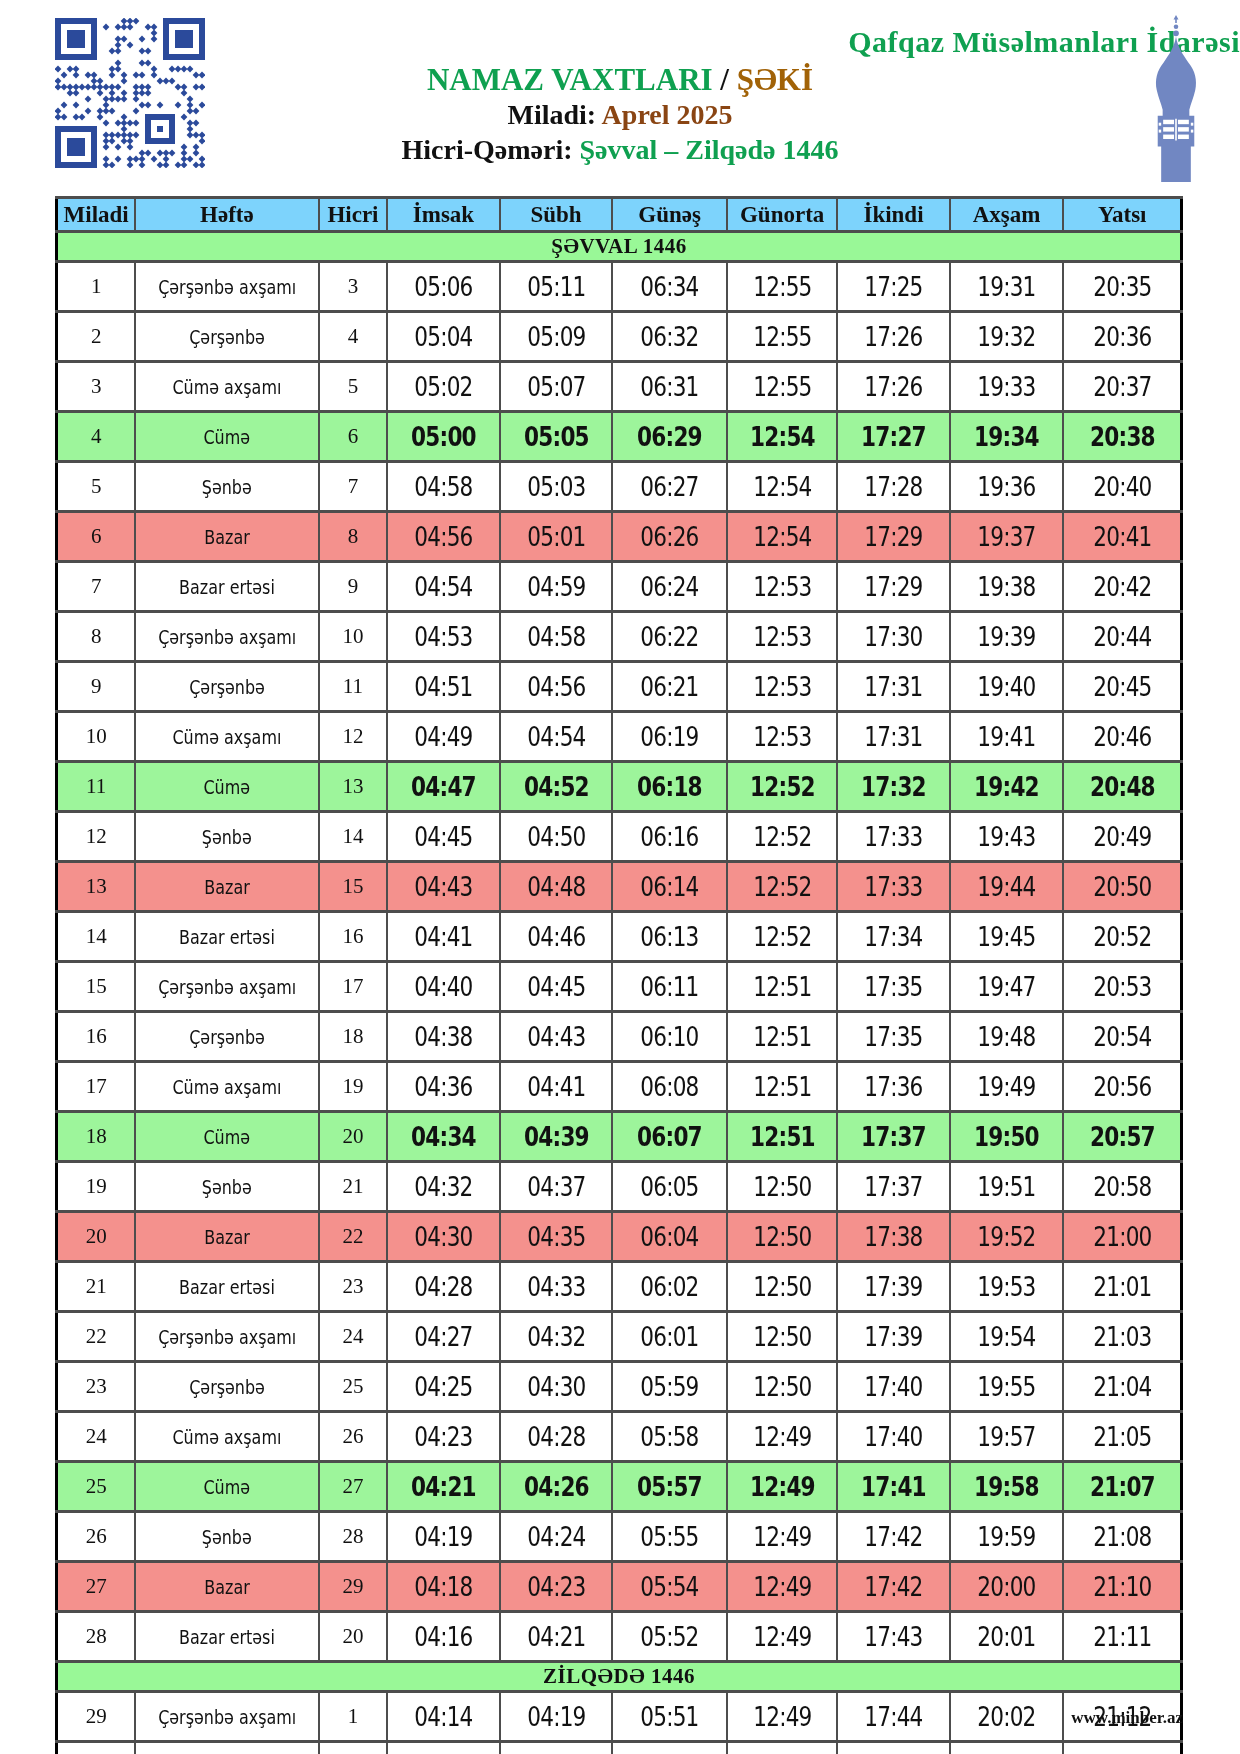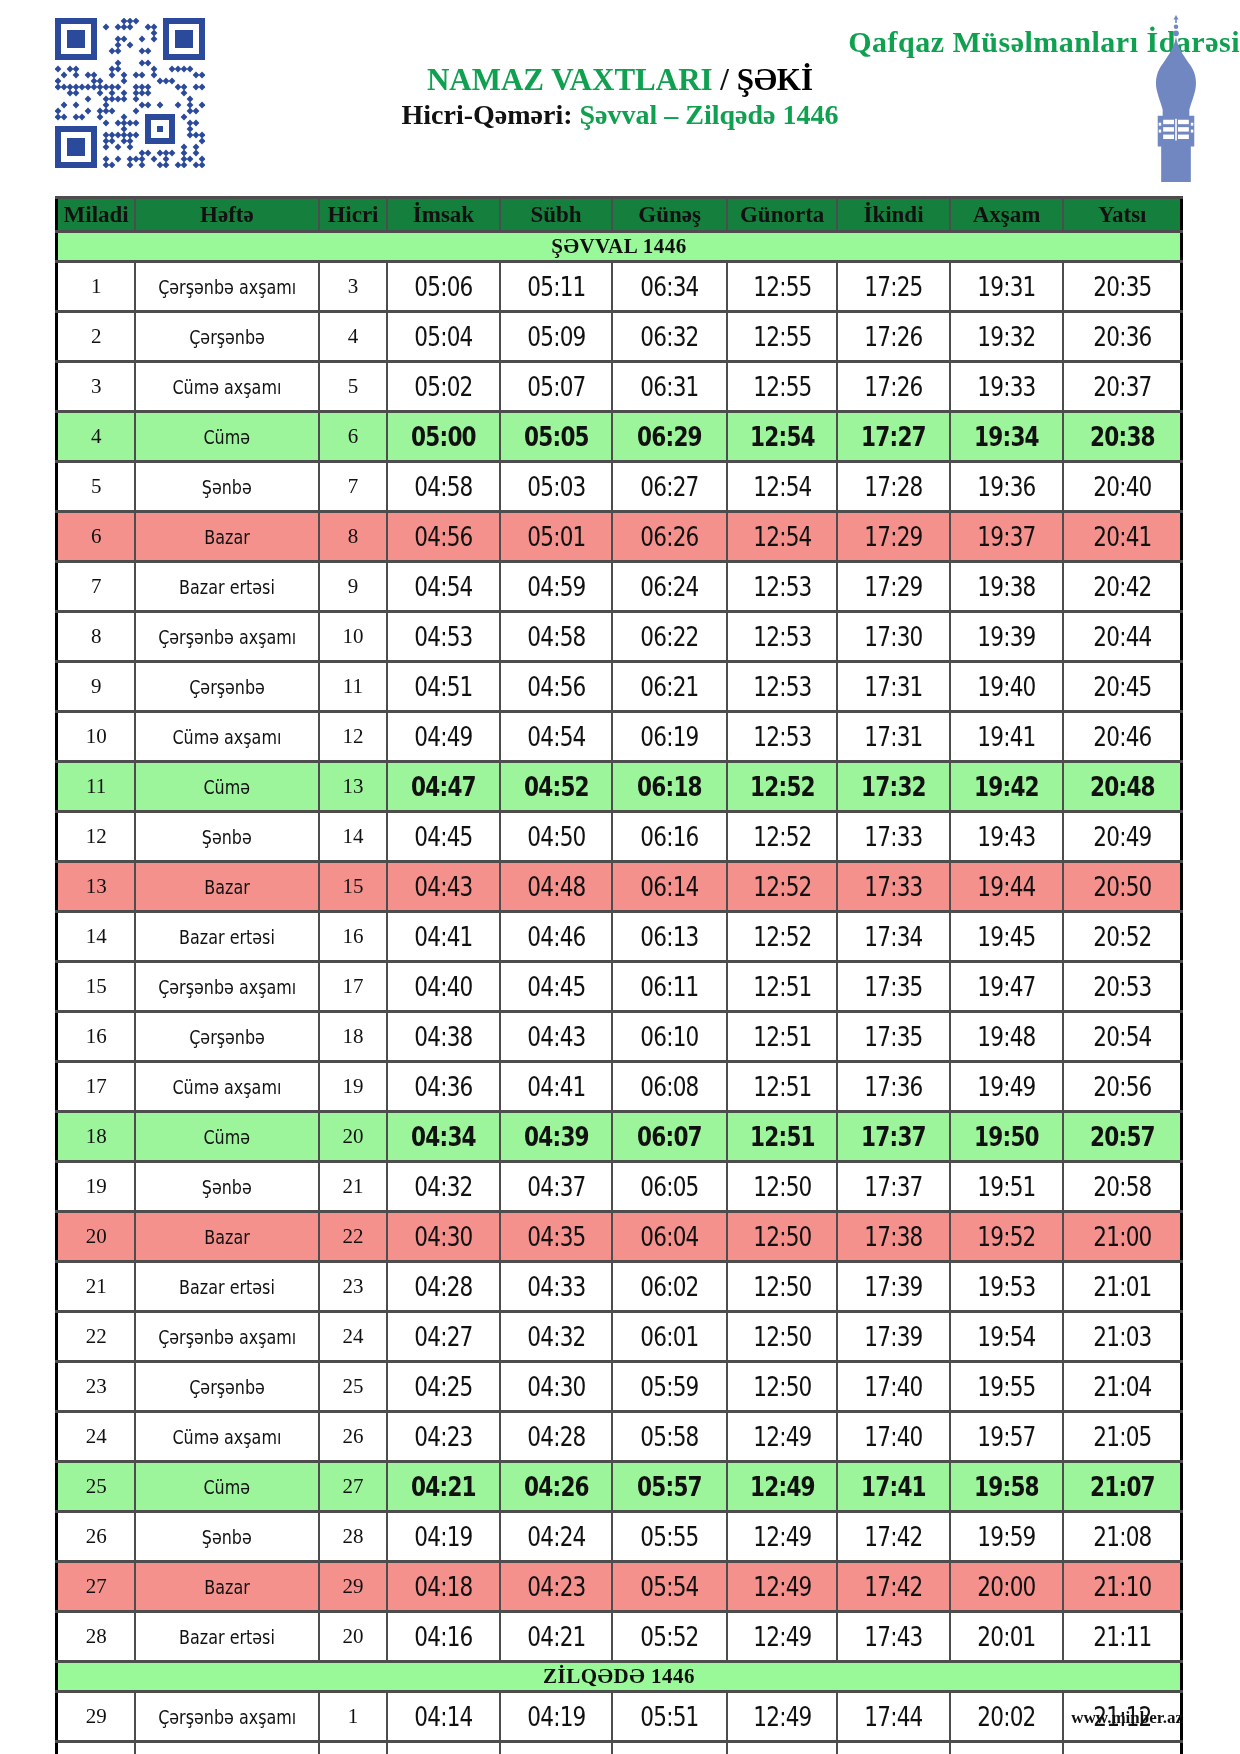--- a/index.html
+++ b/index.html
@@ -8,30 +8,30 @@
 
   
   .hdr{position:absolute;top:0;left:0;width:100%;height:190px;}
   .qr{position:absolute;left:55px;top:18px;width:150px;height:150px;}
   .minaret{position:absolute;left:1142px;top:14px;width:68px;height:168px;}
   .titles{position:absolute;left:0;top:24px;width:100%;text-align:center;font-family:"Liberation Serif",serif;font-weight:bold;line-height:1.22;}
   .t-org{font-size:30px;color:#0fa050;letter-spacing:.5px;text-align:right;}
   .t-line2{font-size:31px;}
   .t-namaz{color:#0fa050;margin-top:48px;}
   .t-sep{color:#111111;font-weight:bold;}
-  .t-city{color:#000000;}
+  .t-city{color:#a16207;}
   .t-line3{font-size:28px;color:#111111;}
   .t-month{color:#8a4513;}
   .t-line4{font-size:28px;color:#111111;}
   .t-hicri-val{color:#0fa050;margin-top:12px;}
 
   
   table.pt{position:absolute;left:55px;top:196px;width:1128px;border-collapse:collapse;table-layout:fixed;border:3px solid #000000;}
   table.pt th,table.pt td{border:solid #4d4d4d;border-width:3px 2px;text-align:center;vertical-align:middle;padding:0;white-space:nowrap;overflow:hidden;color:#111111;}
-  table.pt thead th{height:31px;font:bold 23px "Liberation Serif",serif;background:#15803d;}
+  table.pt thead th{height:31px;font:bold 23px "Liberation Serif",serif;background:#7dd3fc;}
   tr.section td{height:27px;background:#99f897;font:bold 21px "Liberation Serif",serif;letter-spacing:.5px;}
   tr.data{background:#ffffff;}
   tr.data td{height:47px;}
   tr.data.friday{background:#9df59b;}
   tr.data.sunday{background:#f4918d;}
   td.c-miladi,td.c-hicri{font:21px "Liberation Serif",serif;}
   td.c-hefte{font:19px "DejaVu Sans",sans-serif;}
   td.c-hefte span{display:inline-block;transform:scaleX(.84);transform-origin:50% 50%;}
   td.c-time{font:27px "DejaVu Sans",sans-serif;}
   td.c-time span{display:inline-block;transform:scaleX(.8);transform-origin:50% 50%;letter-spacing:-1px;}
@@ -225,20 +225,24 @@
         <path d="M147 143.6 L150.4 147 L147 150.4 L143.6 147 Z" fill="#2b4a9b"></path>
       </svg>
 
     <div class="titles">
       <div class="t-org">Qafqaz Müsəlmanları İdarəsi</div>
       <div class="t-line2">
         <span class="t-namaz">NAMAZ VAXTLARI</span>
         <span class="t-sep">/</span>
         <span class="t-city">ŞƏKİ</span>
       </div>
+      <div class="t-line3">
+        <span>Miladi:</span>
+        <span class="t-month">Aprel 2025</span>
+      </div>
       <div class="t-line4">
         <span>Hicri-Qəməri:</span>
         <span class="t-hicri-val">Şəvval – Zilqədə 1446</span>
       </div>
     </div>
 
     <svg class="minaret" viewBox="0 0 64 170">
       <g fill="#7187c2">
         <path d="M32 1 L34.5 5.5 L32.8 5.5 L32.8 9 L31.2 9 L31.2 5.5 L29.5 5.5 Z"></path>
         <circle cx="32" cy="13" r="2.3"></circle>

